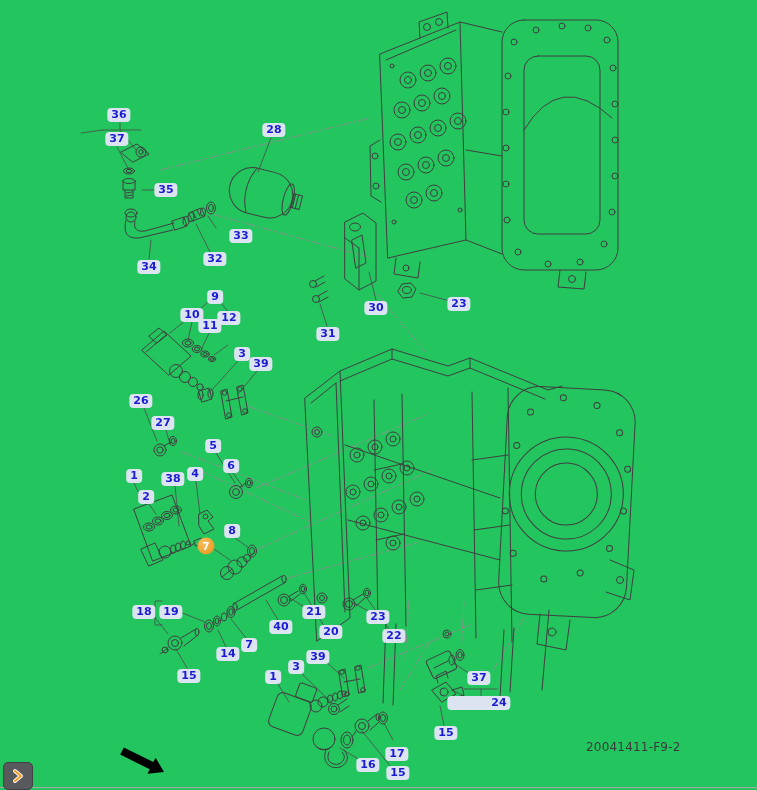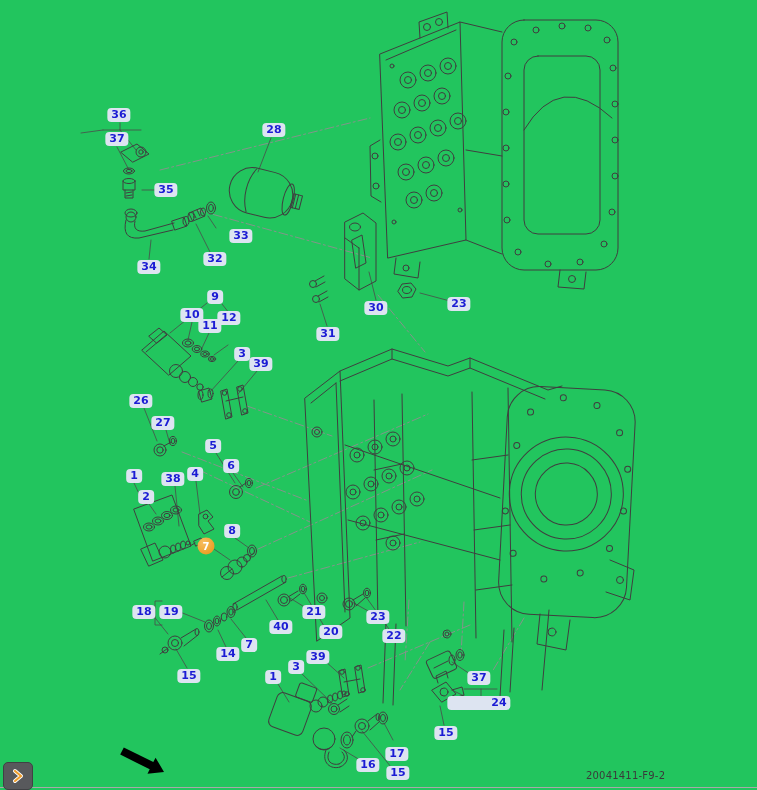--- a/index.html
+++ b/index.html
@@ -5,21 +5,21 @@
   html,body{margin:0;padding:0;background:#fff;}
   .stage{position:relative;width:757px;height:790px;background:#22c55e;overflow:hidden;
          font-family:"DejaVu Sans","Liberation Sans",sans-serif;}
   svg.diagram{position:absolute;left:0;top:0;}
   .callout{position:absolute;transform:translate(-50%,-50%);z-index:3;
            background:#dde4f1;color:#1b1bd4;font-weight:bold;font-size:11px;line-height:12px;
            padding:1px 4px;border-radius:4px;cursor:pointer;white-space:nowrap;}
   .callout.hl{background:radial-gradient(circle at 35% 30%,#f7bd62,#e8940e);color:#fff;
            width:17px;height:17px;padding:0;border-radius:50%;
            display:flex;align-items:center;justify-content:center;font-size:10px;}
-  .footer-ref{position:absolute;left:586px;top:770px;z-index:3;font-size:10px;color:#3a3a3a;letter-spacing:.2px;}
+  .footer-ref{position:absolute;left:586px;top:740px;z-index:3;font-size:12px;color:#3a3a3a;letter-spacing:.2px;}
   .nav-btn{position:absolute;left:3px;top:762px;width:28px;height:26px;z-index:4;
            background:#58595c;border:1px solid #404144;border-radius:5px;
            display:flex;align-items:center;justify-content:center;cursor:pointer;}
   .bottom-line{position:absolute;left:0;top:787px;width:757px;height:1px;background:#a8a8a8;z-index:2;}
 </style>
 </head>
 <body>
 
 <div class="stage">
 

